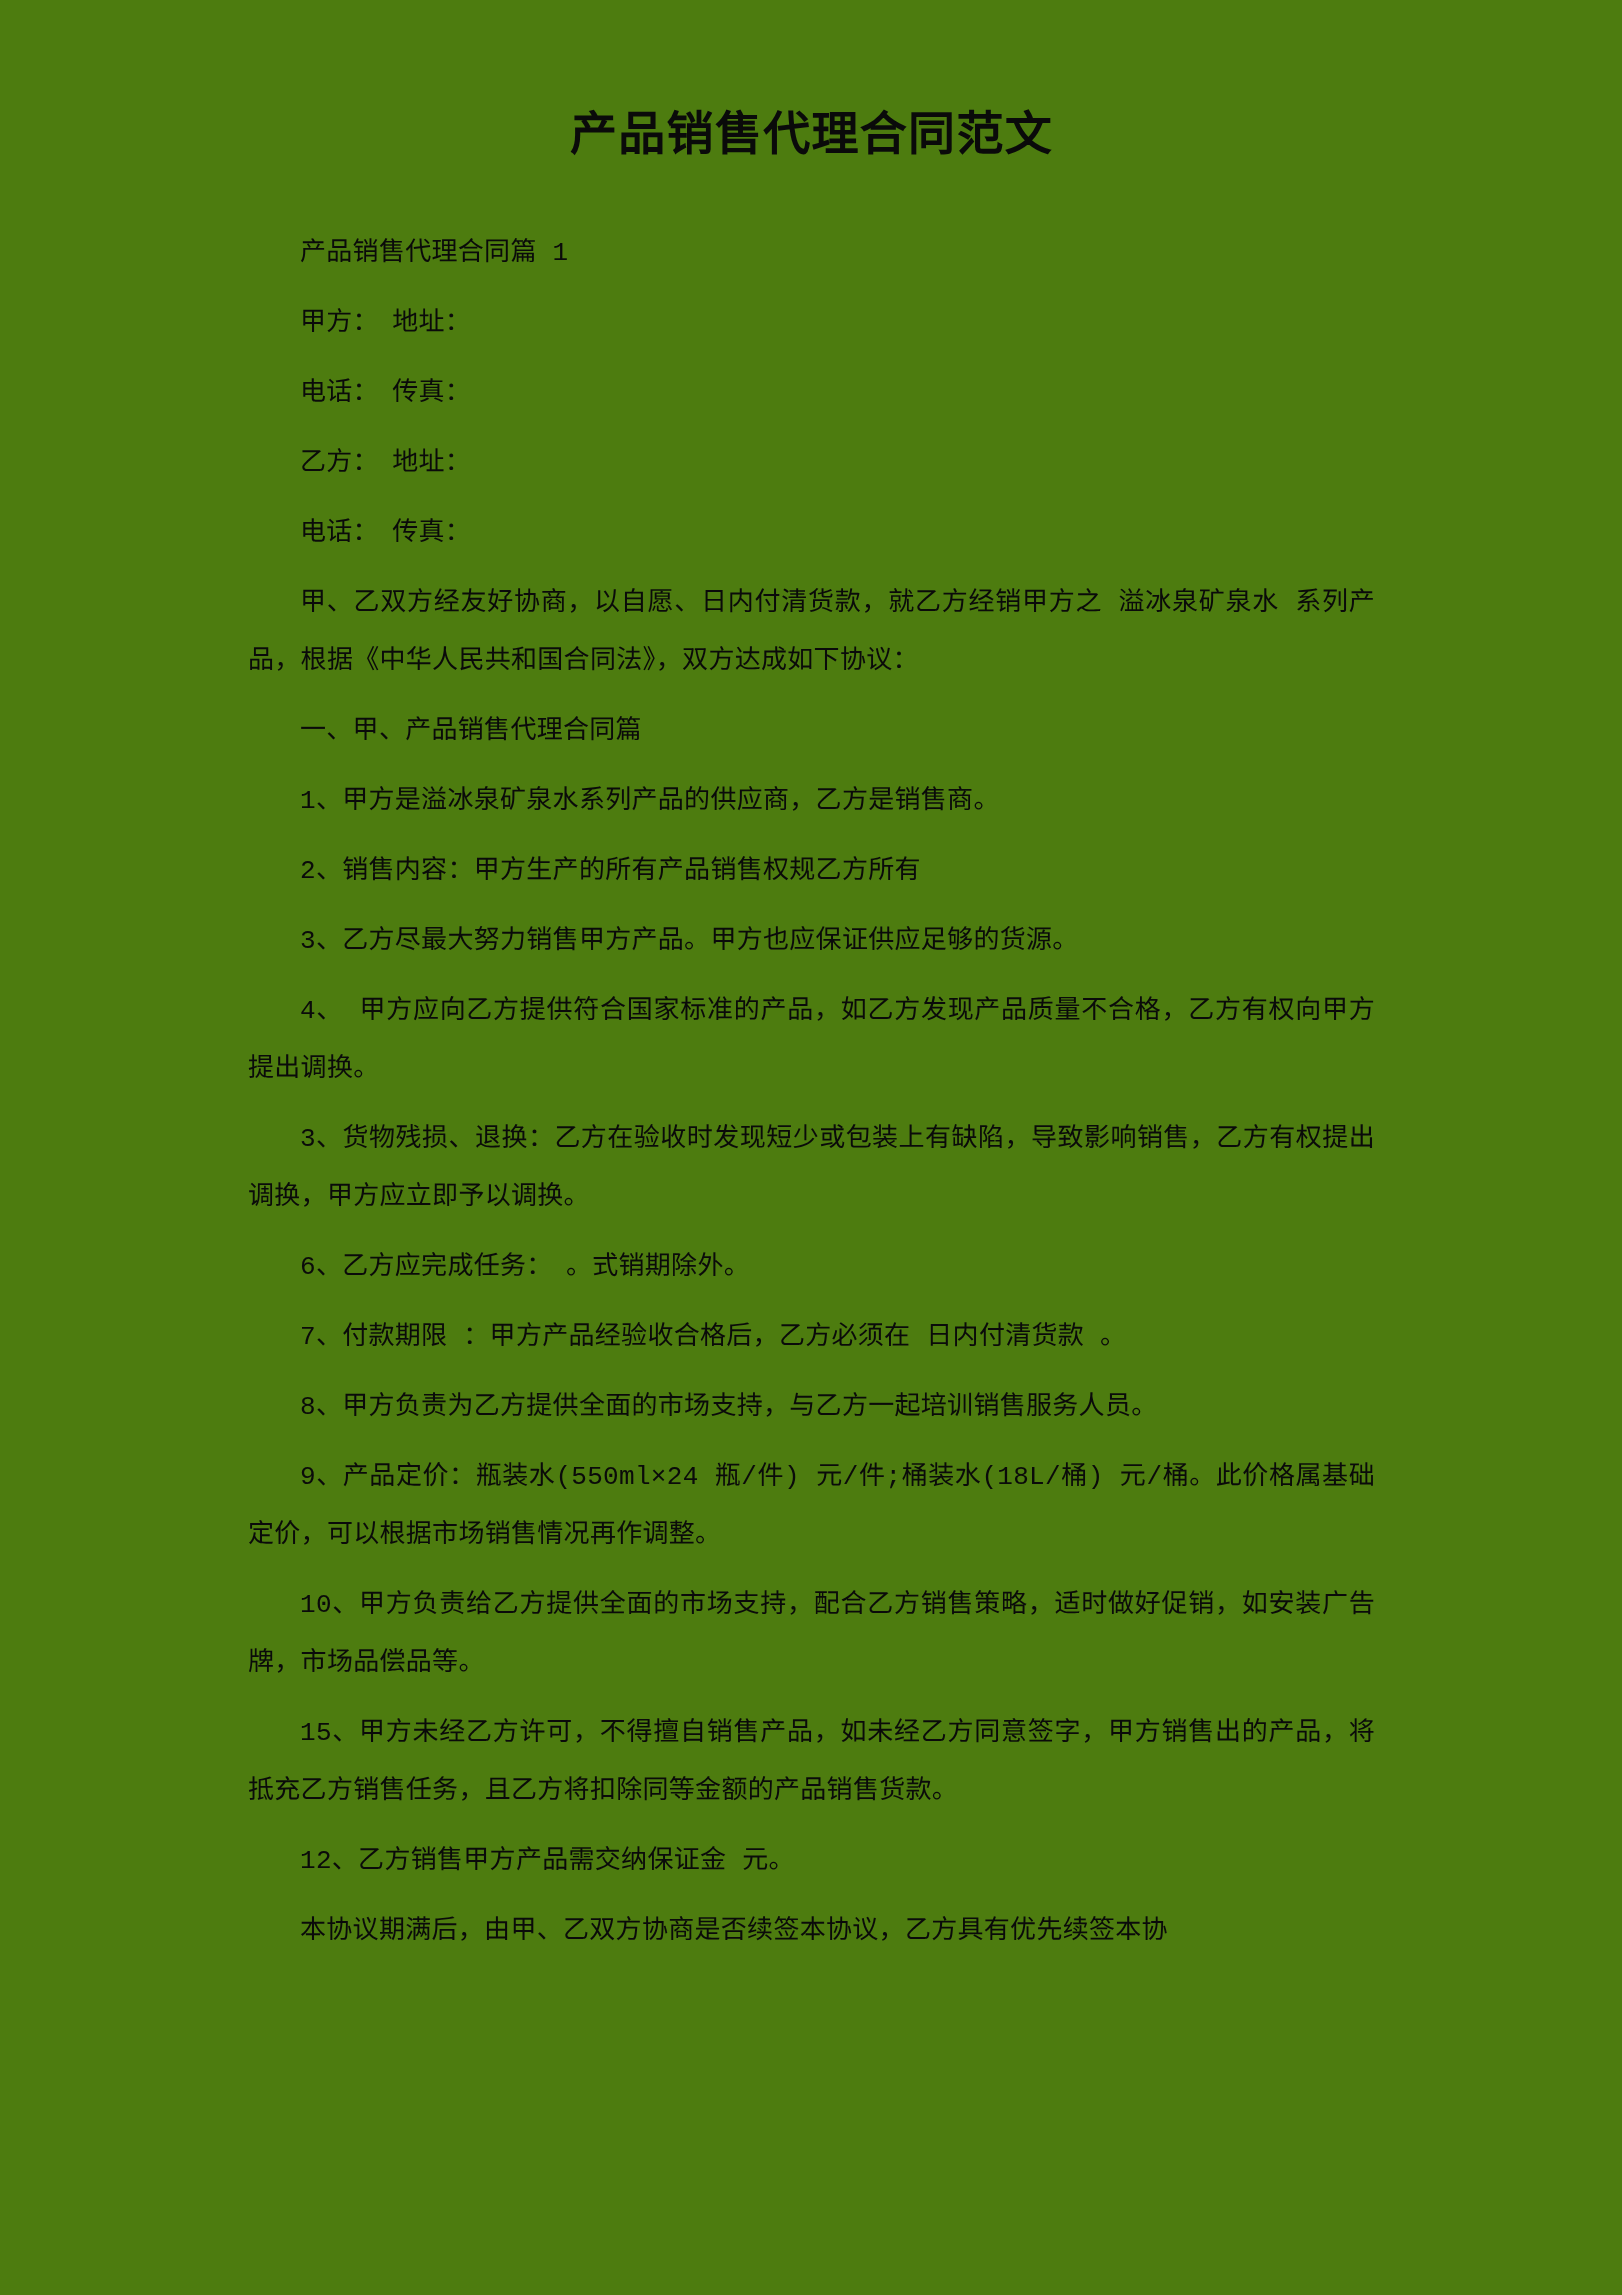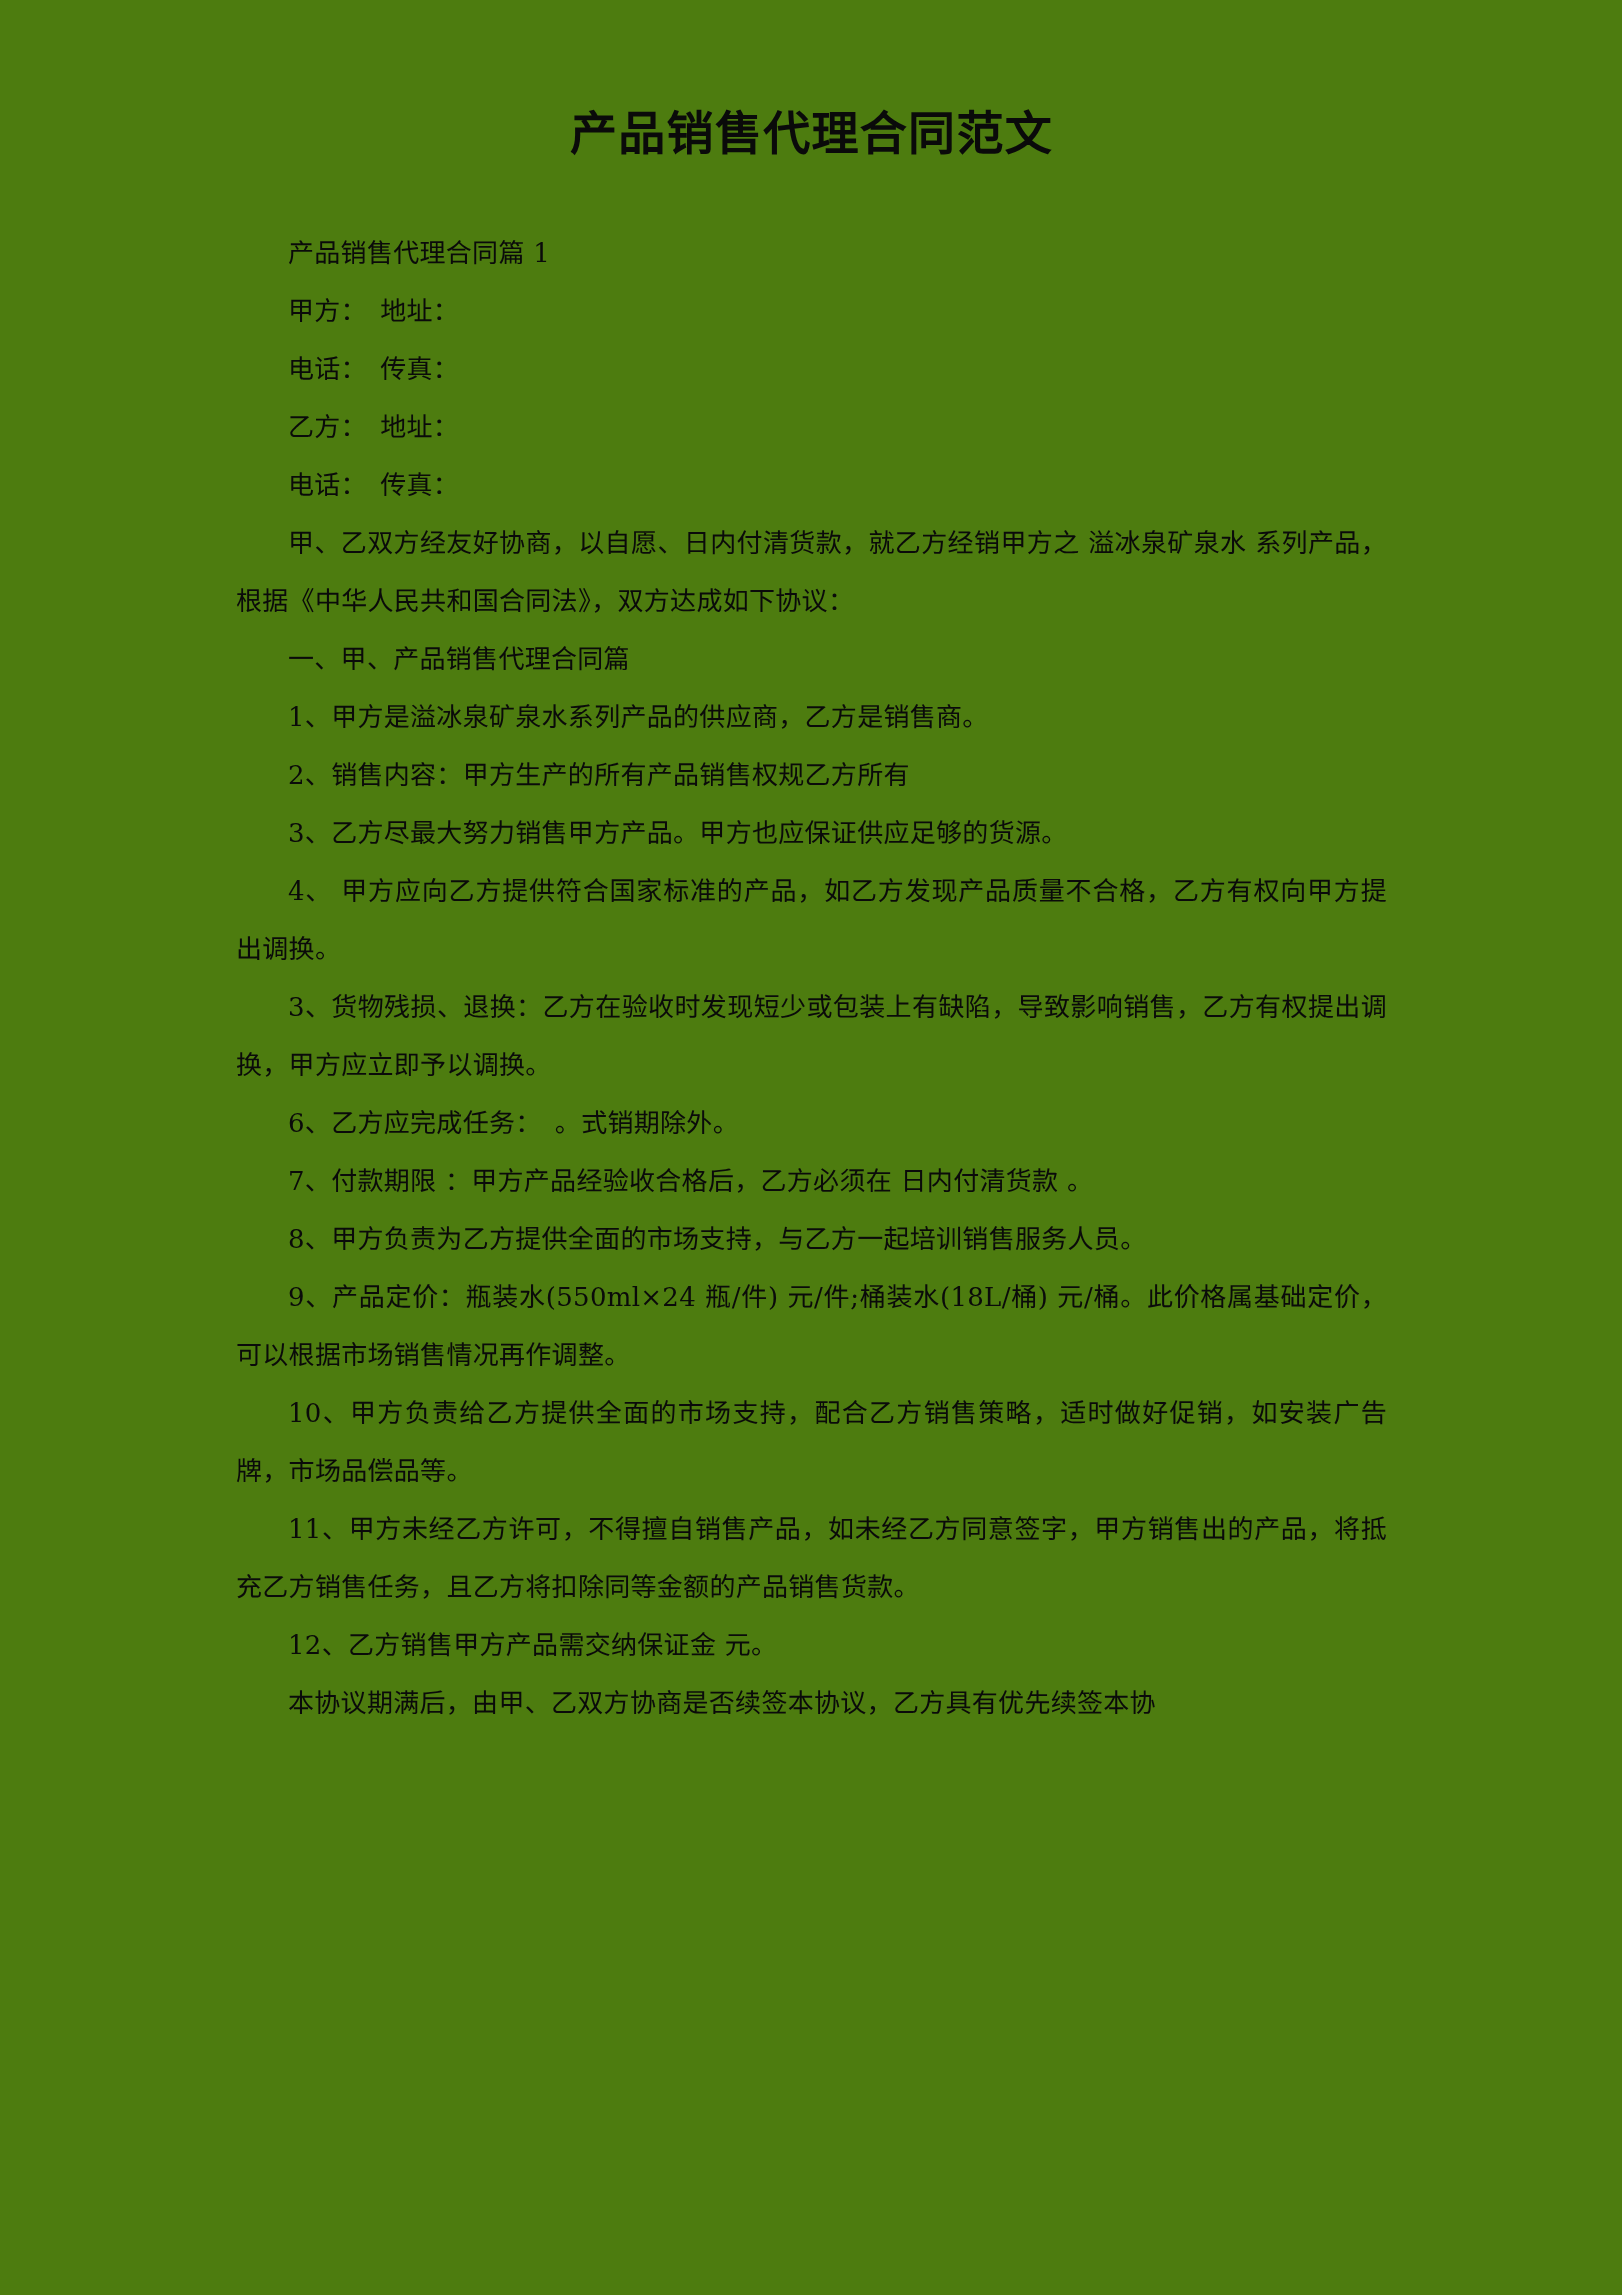--- a/index.html
+++ b/index.html
@@ -34,23 +34,24 @@
 
   .body-block {
     font-size: 26px;
     line-height: 58px;
     letter-spacing: 0.3px;
     text-align: justify;
     text-justify: inter-ideograph;
   }
 
   .para {
-    margin: 0;
+    margin: 12px;
     text-indent: 2em;
     word-break: break-all;
+    font-family: Liberation Mono, monospace;
   }
 
   
   .para.label-row {
     text-indent: 2em;
     white-space: pre;
   }
 </style>
 </head>
 <body style="background: rgb(250, 250, 250);">
@@ -78,21 +79,21 @@
     <p class="para">1、甲方是溢冰泉矿泉水系列产品的供应商，乙方是销售商。</p>
     <p class="para">2、销售内容：甲方生产的所有产品销售权规乙方所有</p>
     <p class="para">3、乙方尽最大努力销售甲方产品。甲方也应保证供应足够的货源。</p>
     <p class="para">4、 甲方应向乙方提供符合国家标准的产品，如乙方发现产品质量不合格，乙方有权向甲方提出调换。</p>
     <p class="para">3、货物残损、退换：乙方在验收时发现短少或包装上有缺陷，导致影响销售，乙方有权提出调换，甲方应立即予以调换。</p>
     <p class="para">6、乙方应完成任务：　。式销期除外。</p>
     <p class="para">7、付款期限 ：甲方产品经验收合格后，乙方必须在 日内付清货款 。</p>
     <p class="para">8、甲方负责为乙方提供全面的市场支持，与乙方一起培训销售服务人员。</p>
     <p class="para">9、产品定价：瓶装水(550ml×24 瓶/件) 元/件;桶装水(18L/桶) 元/桶。此价格属基础定价，可以根据市场销售情况再作调整。</p>
     <p class="para">10、甲方负责给乙方提供全面的市场支持，配合乙方销售策略，适时做好促销，如安装广告牌，市场品偿品等。</p>
-    <p class="para">11、甲方未经乙方许可，不得擅自销售产品，如未经乙方同意签字，甲方销售出的产品，将抵充乙方销售任务，且乙方将扣除同等金额的产品销售货款。</p>
+    <p class="para">15、甲方未经乙方许可，不得擅自销售产品，如未经乙方同意签字，甲方销售出的产品，将抵充乙方销售任务，且乙方将扣除同等金额的产品销售货款。</p>
     <p class="para">12、乙方销售甲方产品需交纳保证金 元。</p>
 
 
     <p class="para">本协议期满后，由甲、乙双方协商是否续签本协议，乙方具有优先续签本协</p>
 
   </div>
 </div>
 
 
 </body></html>

